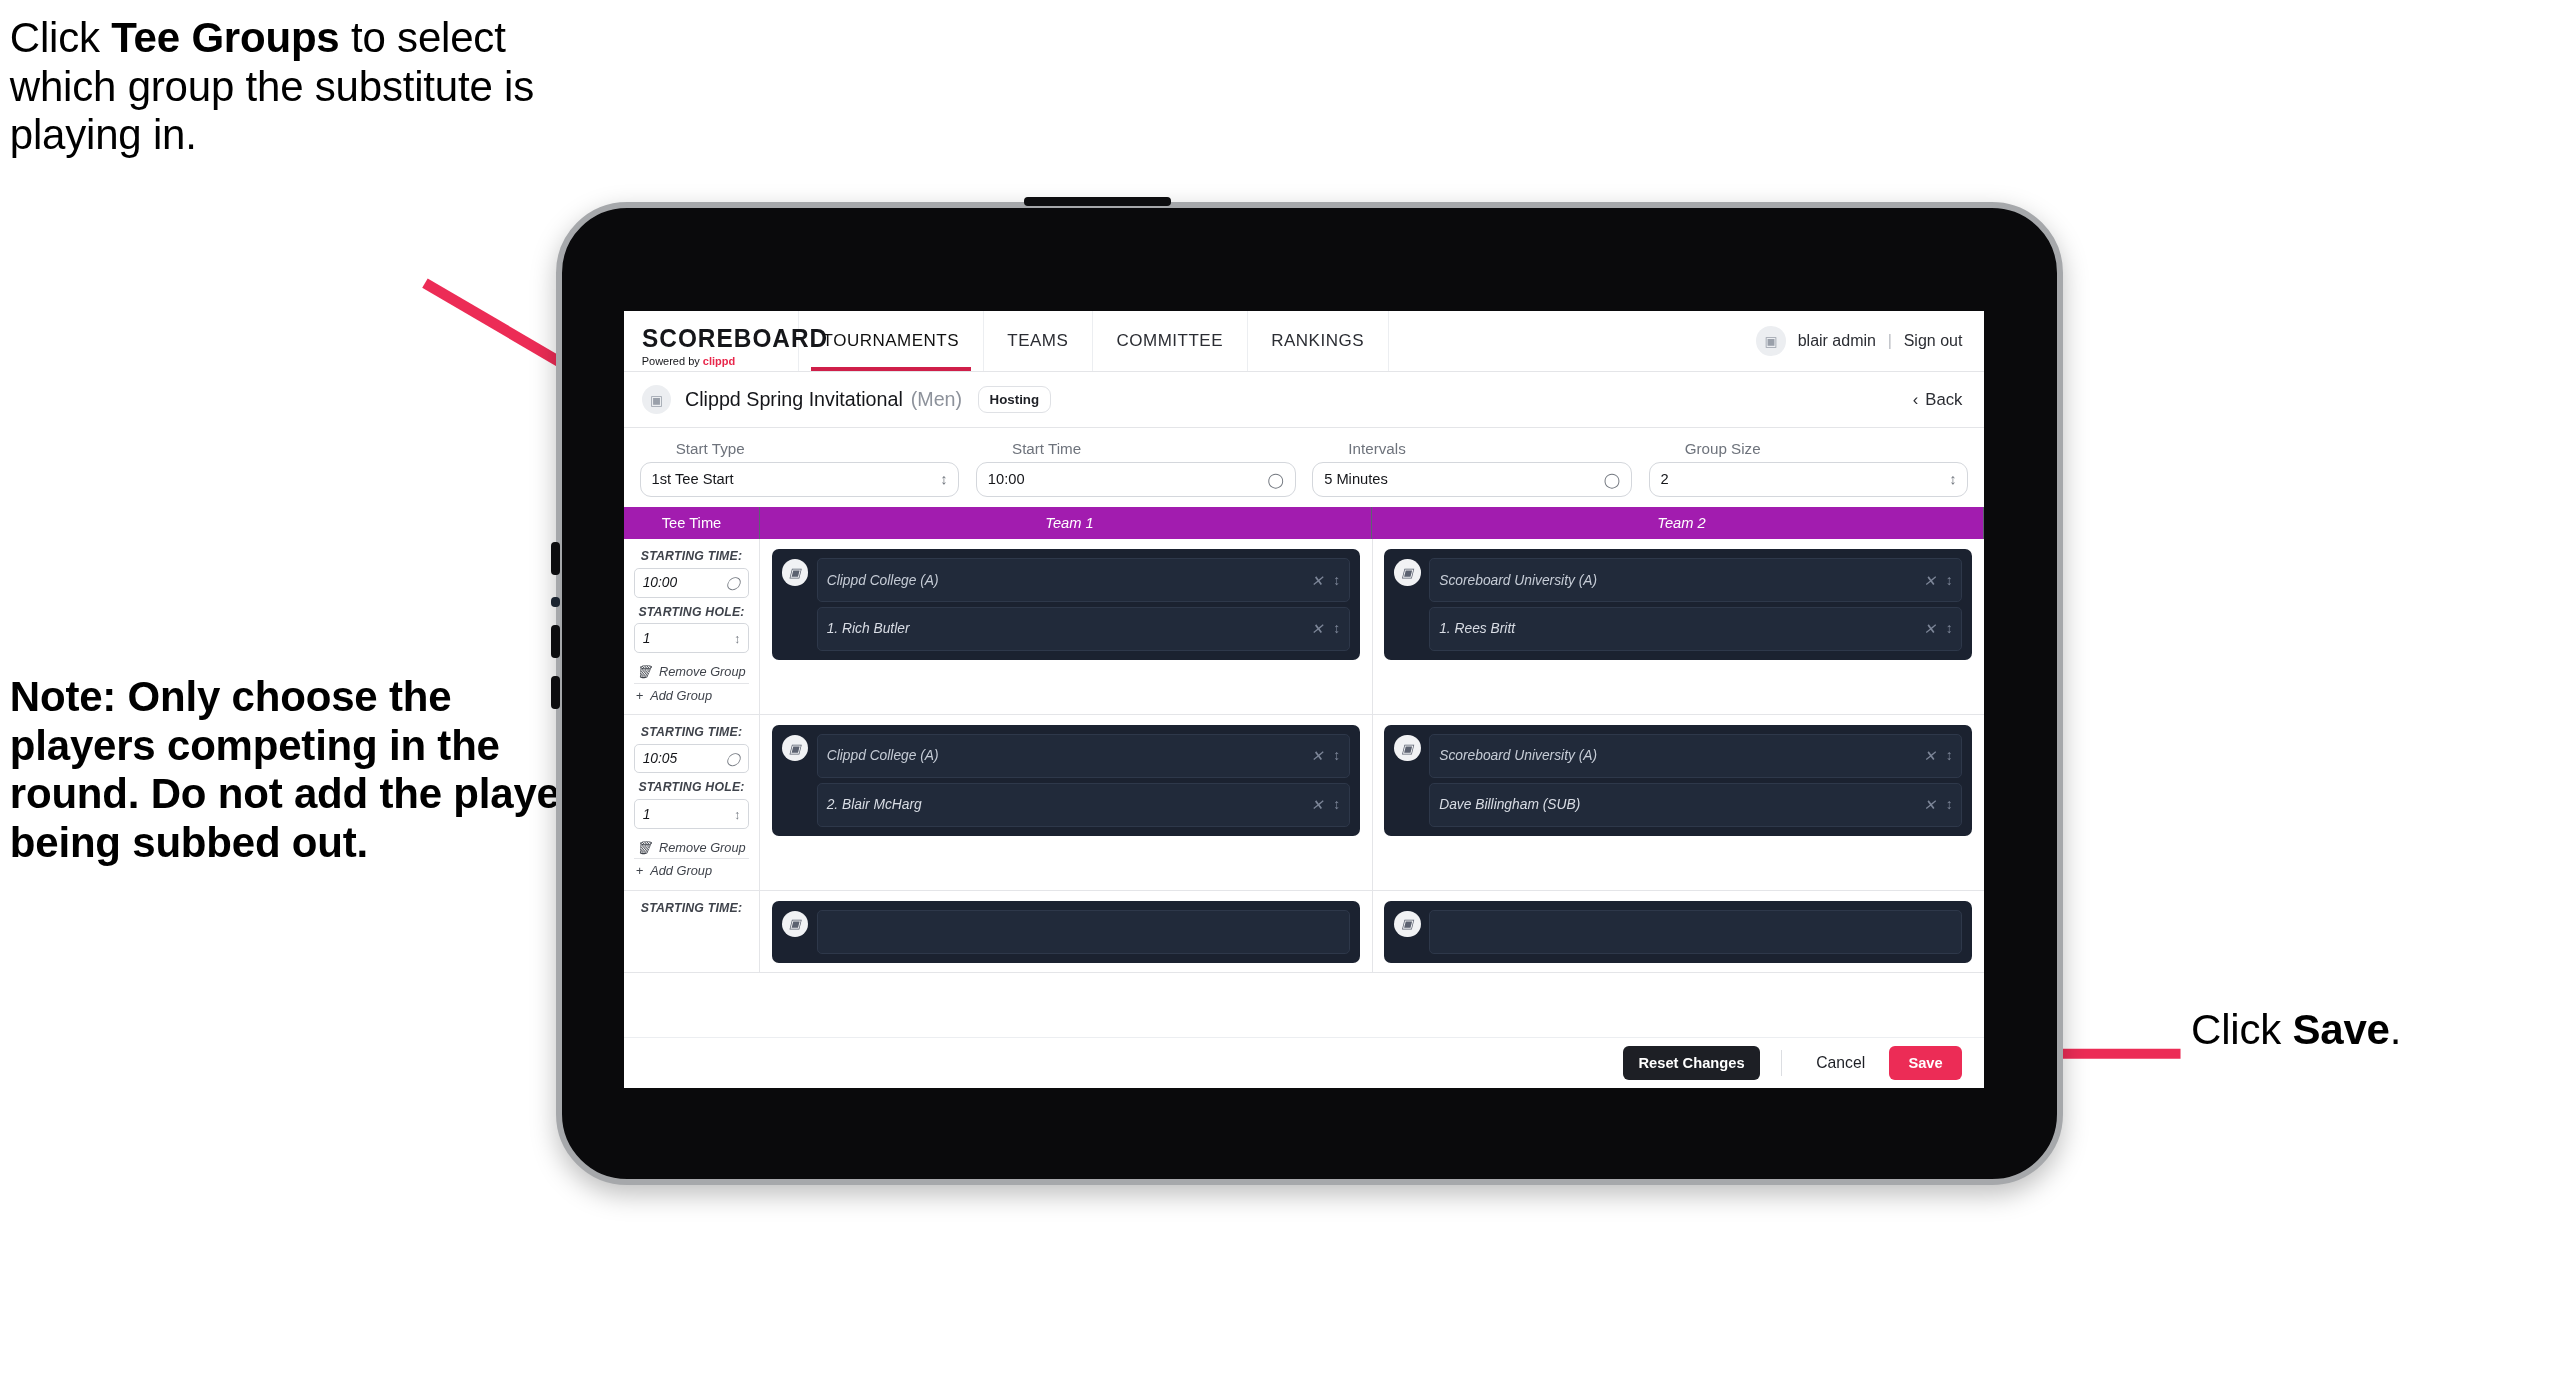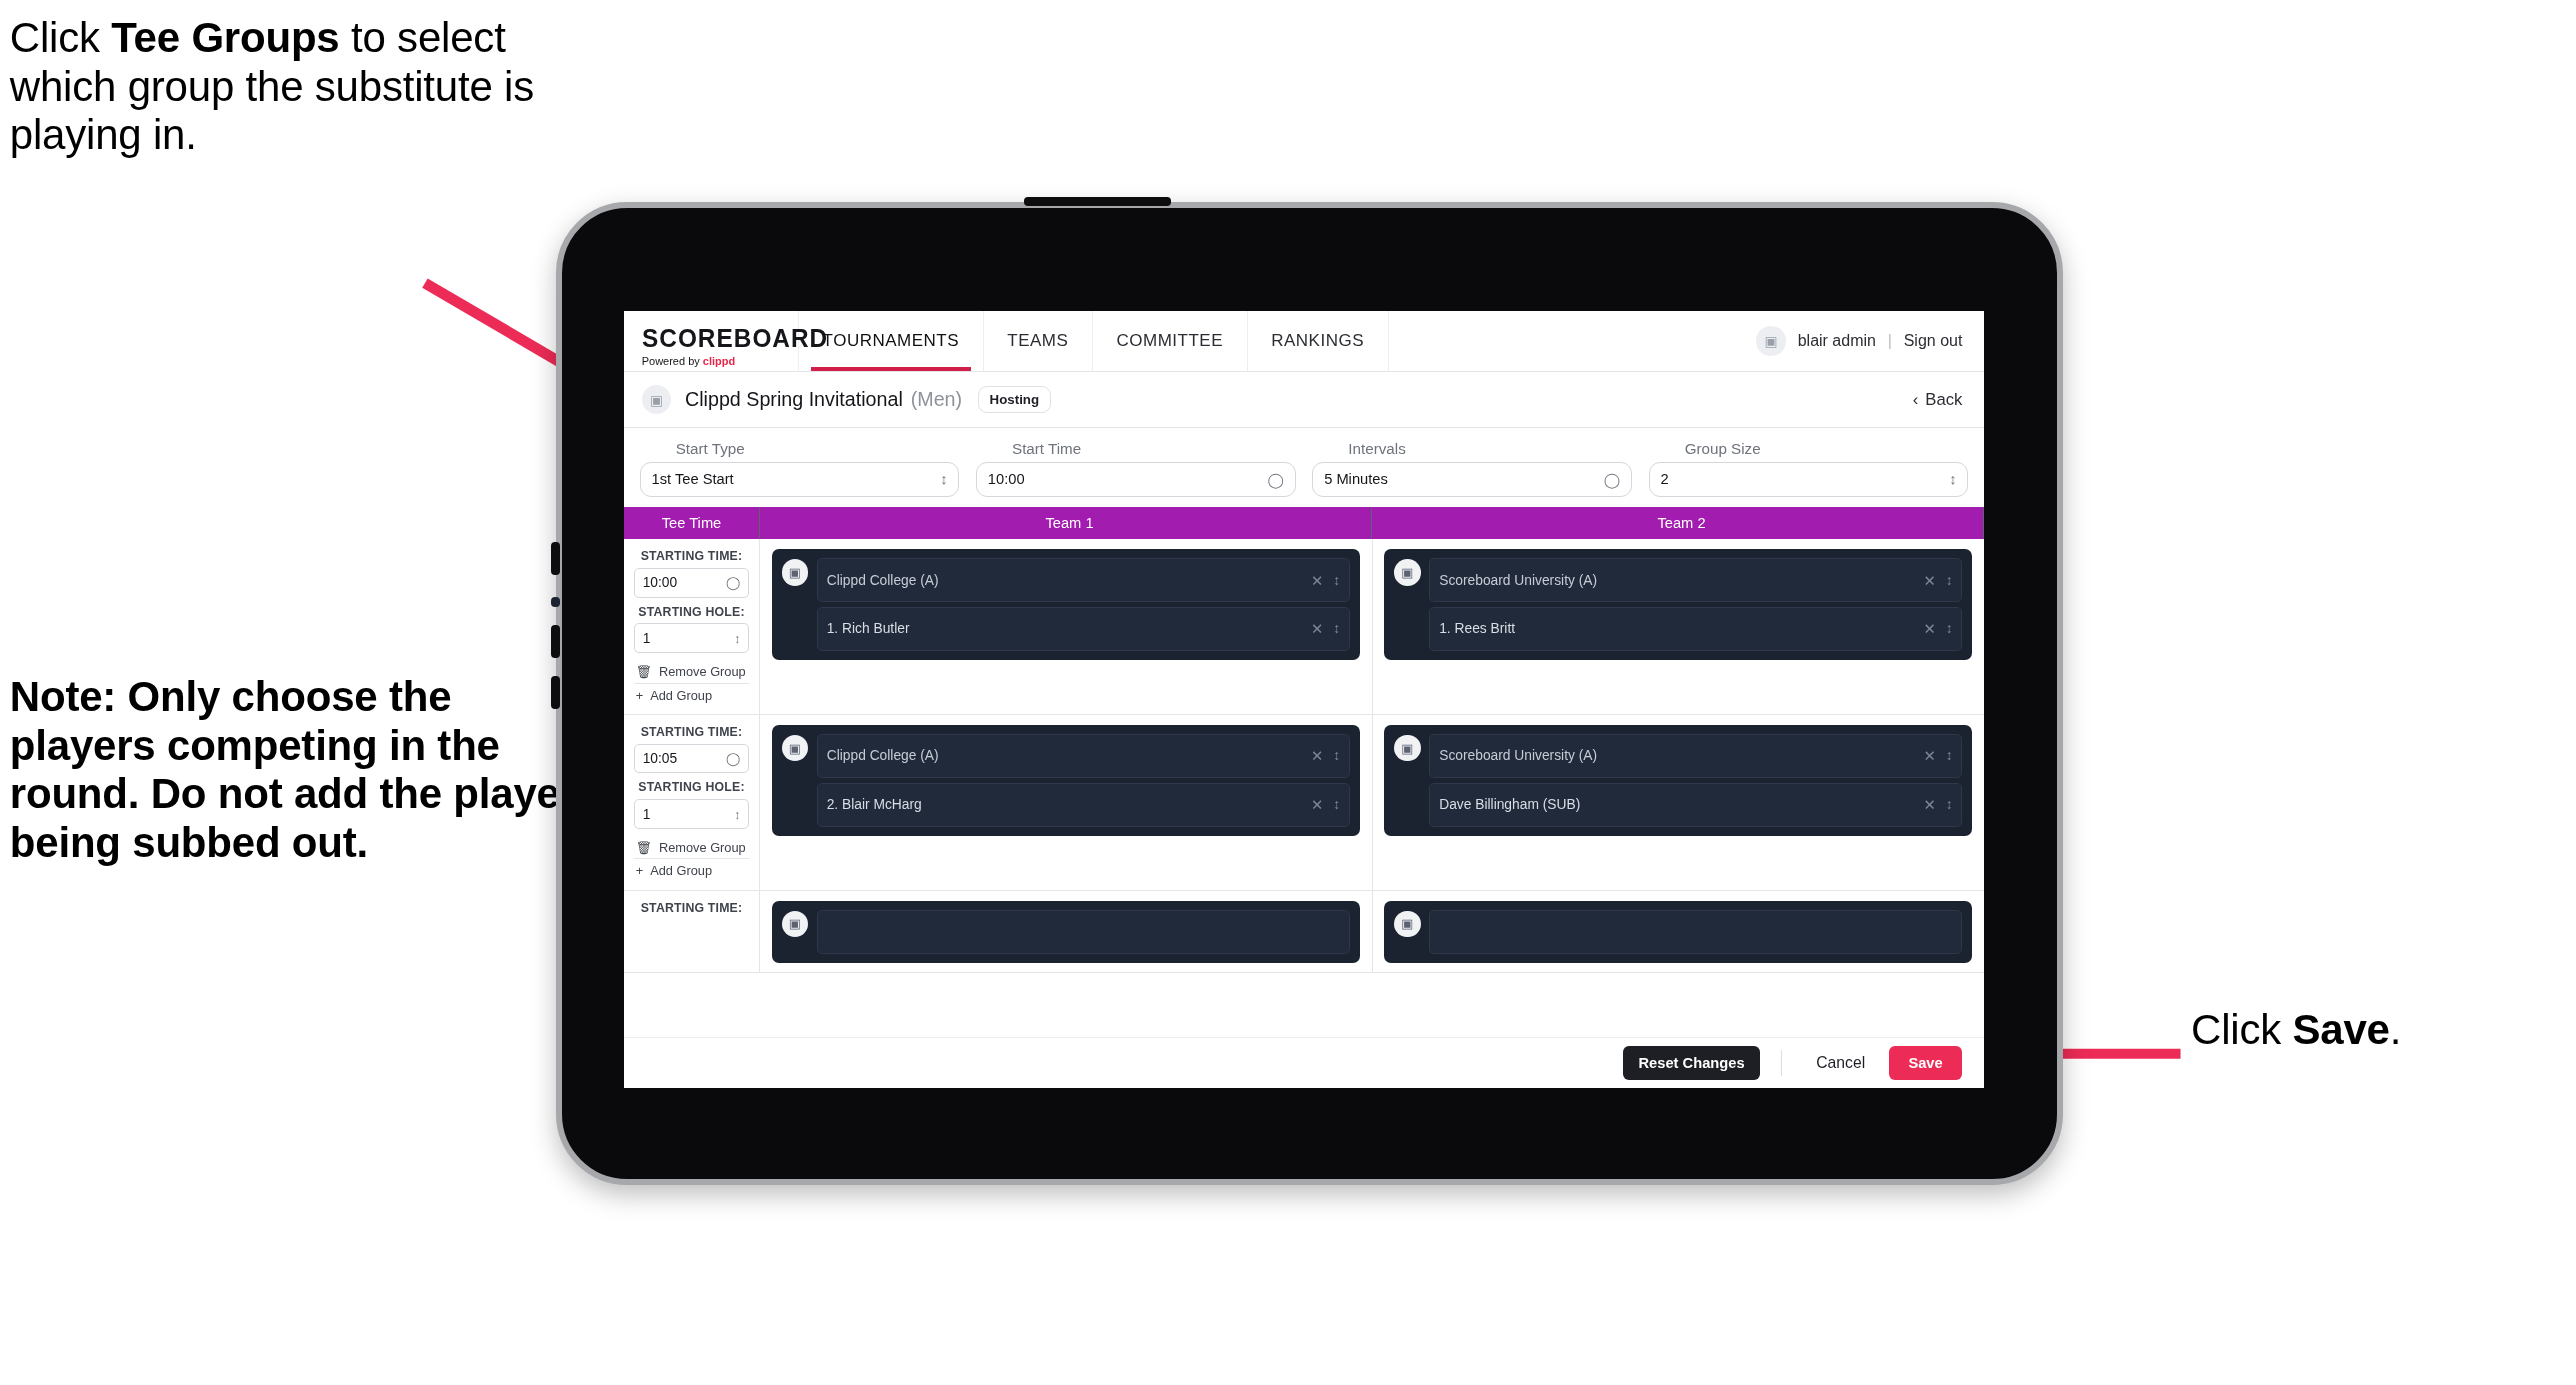--- a/index.html
+++ b/index.html
@@ -131,23 +131,23 @@
   .ctl-box .val { flex:1; }
   .ctl-box .gl { color:#72777f; font-size:14.7px; }
 
   
   #tablehdr { display:flex; background:#a21caf; height: 32px; gap: 8px; }
   #tablehdr .th {
     color:#ffffff; font-size:14.7px; display:flex; align-items:center; justify-content:center;
     border-right:1px solid #5d6372;
   }
   .col-tee  { width: 136px; flex:none; }
-  .col-team { flex:1; }
-
-  #tablebody { height: 447px; overflow:hidden; background:#fff; }
+  .col-team { flex:1;font-style:italic; }
+
+  #tablebody { height: 447px; overflow:hidden; background:#fff;font-style:italic; }
   .trow { display:flex; border-bottom:1px solid #e4e5e8; }
   .tee-cell {
     width:136px; flex:none; padding: 9.8px 9.8px 7.9px 9.8px;
     border-right:1px solid #e4e5e8;
     display:flex; flex-direction:column; align-items:center;
   }
   .tee-cell .cap { font-size:12.3px; font-weight:700; color:#3f434b; letter-spacing:0.2px; margin-bottom:4.9px;}
   .minibox {
     width:100%; height:29.5px; border:1px solid #d4d7dc; border-radius:4.9px; background:#fff;
     display:flex; align-items:center; padding:0 7.9px; font-size:13.8px; color:#15161a;

